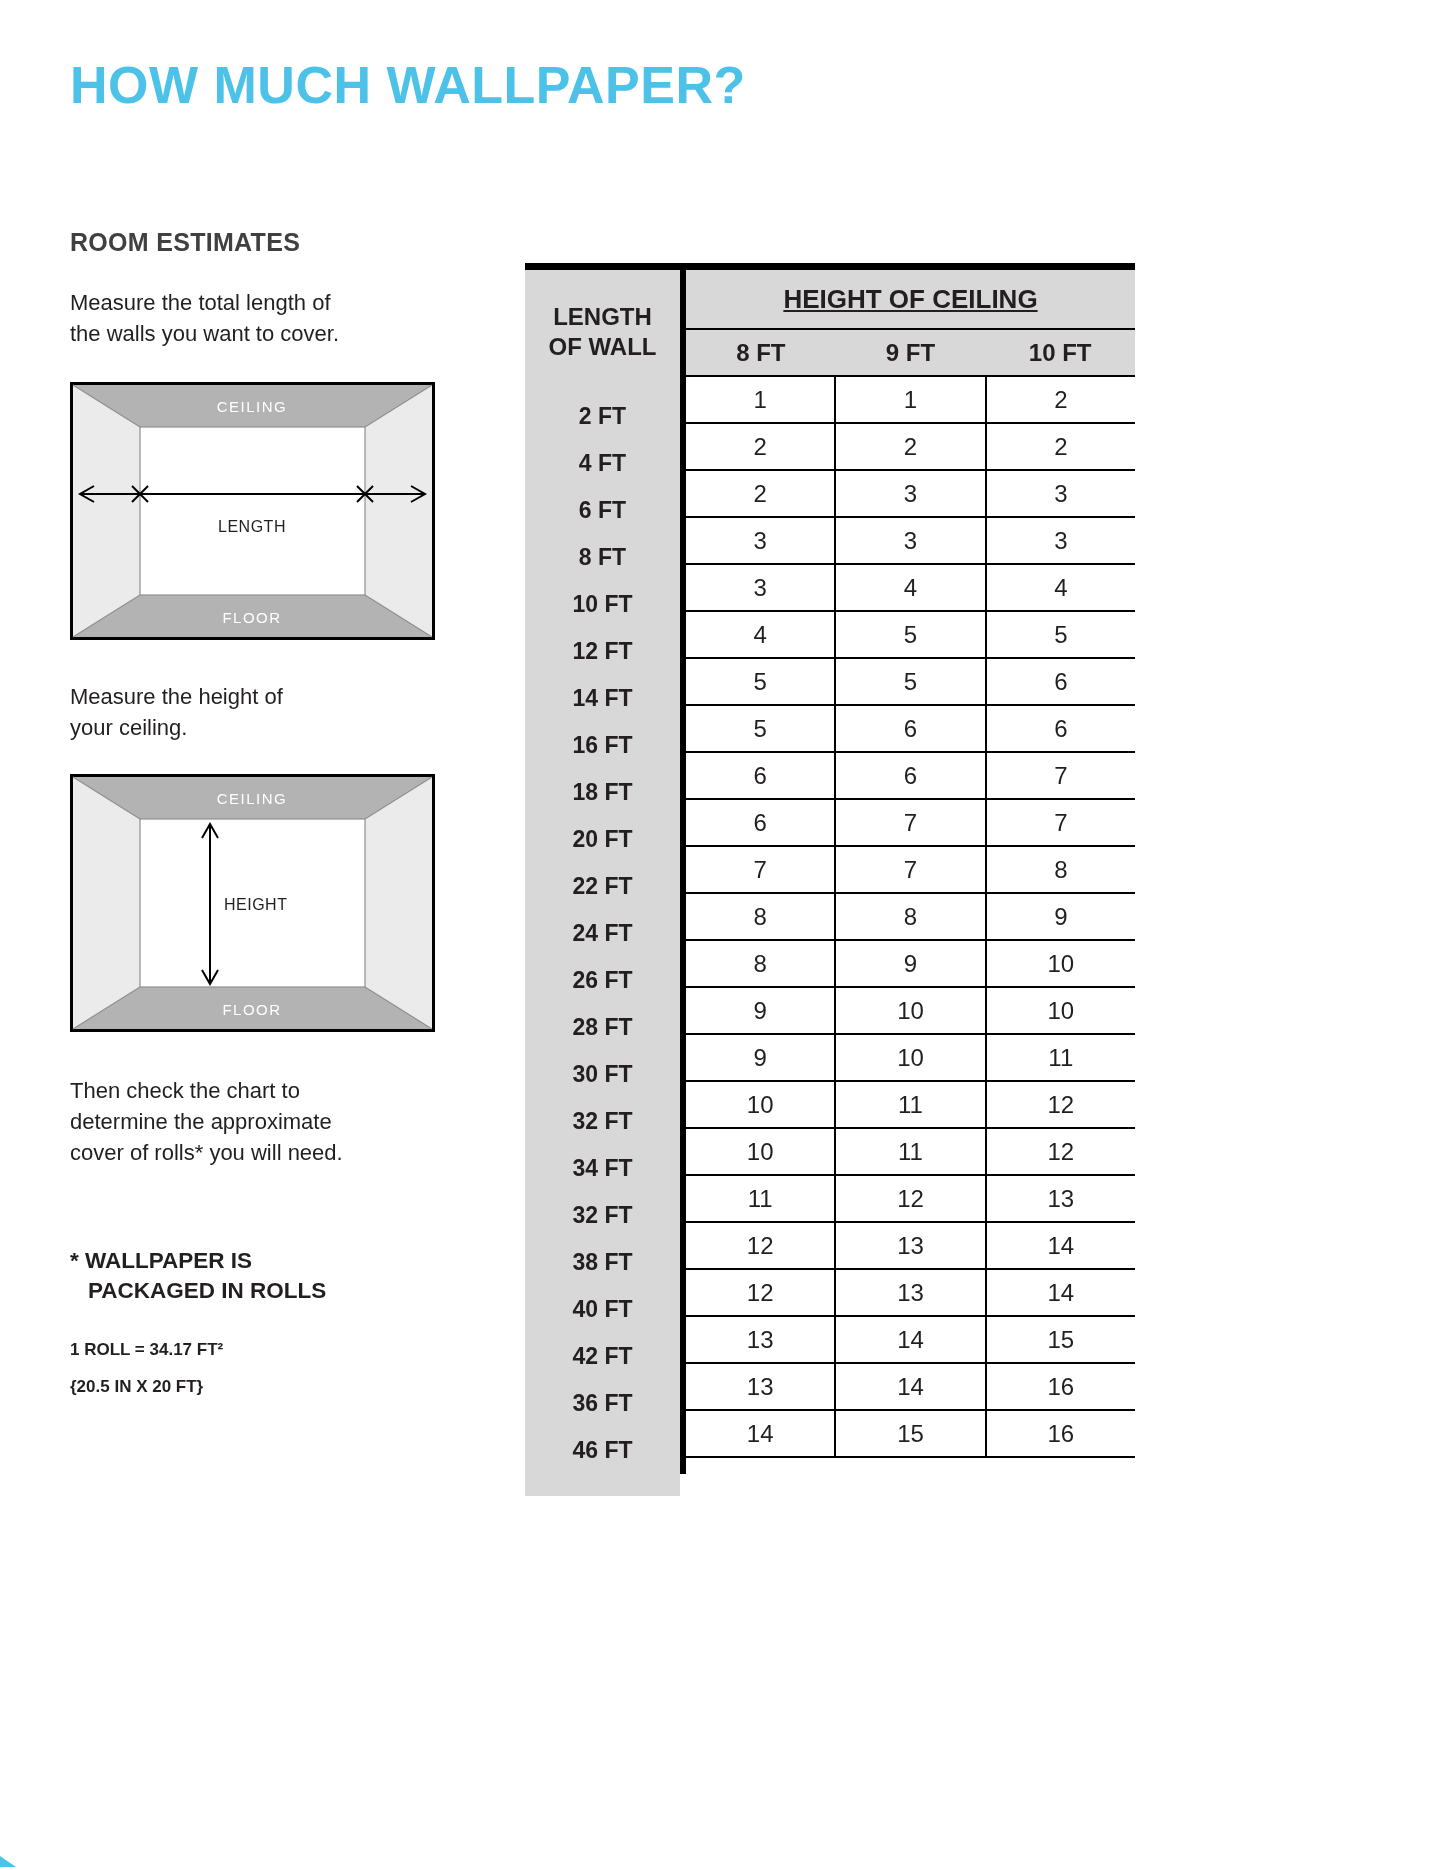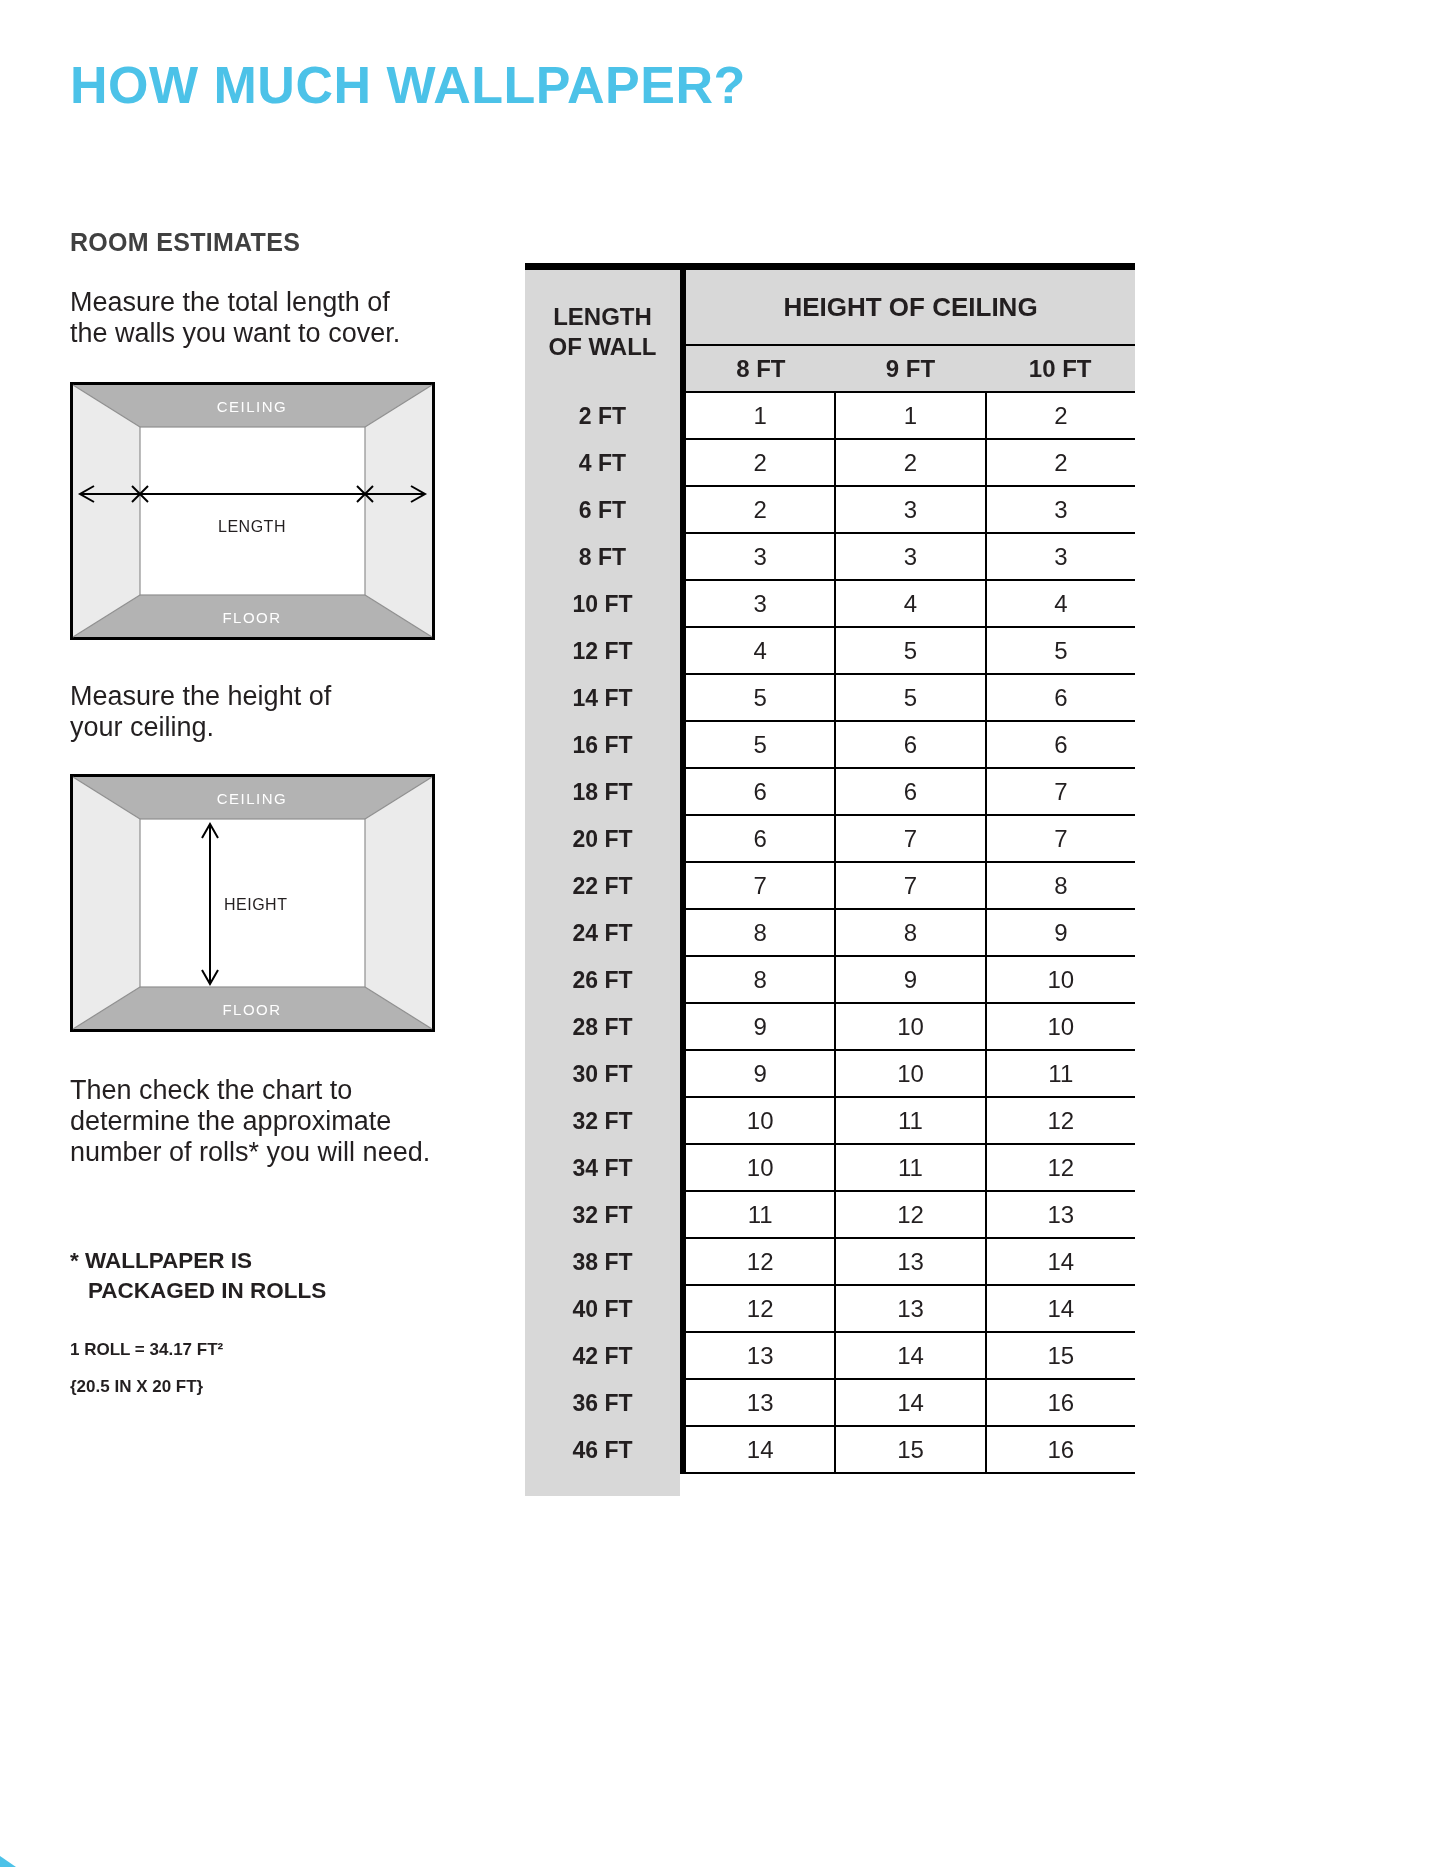--- a/index.html
+++ b/index.html
@@ -30,21 +30,21 @@
     font-size: 25px;
     font-weight: bold;
     color: #404040;
     letter-spacing: 0.3px;
   }
   .room-heading { left: 70px; top: 228px; }
   .rolls-heading { left: 525px; top: 228px; width: 610px; text-align: center; }
   .step-text {
     position: absolute;
     left: 70px;
-    font-size: 27px;
+    font-size: 22px;
     line-height: 31px;
     white-space: pre-line;
     color: #231f20;
   }
   #step1 { top: 287px; }
   #step2 { top: 681px; }
   #step3 { top: 1075px; }
   .diagram {
     position: absolute;
     left: 70px;
@@ -105,28 +105,29 @@
     font-size: 23px;
   }
   .label-tail { height: 22px; }
   .vdivider {
     width: 6px;
     height: 1204px;
     background: #000;
   }
   .data-col { flex: 1; }
   .group-header {
-    height: 76px;
+    height: 60px;
     background: #d8d8d8;
     border-bottom: 2px solid #000;
     display: flex;
     align-items: center;
     justify-content: center;
     font-weight: bold;
     font-size: 26px;
+    text-decoration: underline;
   }
   .subheader-row {
     height: 47px;
     background: #d8d8d8;
     border-bottom: 2px solid #000;
     display: flex;
   }
   .subheader-cell {
     flex: 1;
     display: flex;
@@ -219,21 +220,21 @@
     <g stroke="#000000" stroke-width="2" fill="none">
       <line x1="140" y1="50" x2="140" y2="210"></line>
       <polyline points="132,64 140,50 148,64"></polyline>
       <polyline points="132,196 140,210 148,196"></polyline>
     </g>
     <text x="154" y="136" text-anchor="start" fill="#231f20" font-size="16" letter-spacing="0.5">HEIGHT</text>
   </svg>
 
   <p class="step-text" id="step3">Then check the chart to
 determine the approximate
-number of rolls* you will need.</p>
+cover of rolls* you will need.</p>
 
   <div class="footnote">
     <div>* WALLPAPER IS</div>
     <div class="indent">PACKAGED IN ROLLS</div>
   </div>
 
   <div class="rollinfo">
     <div>1 ROLL = 34.17 FT²</div>
     <div>{20.5 IN X 20 FT}</div>
   </div>

